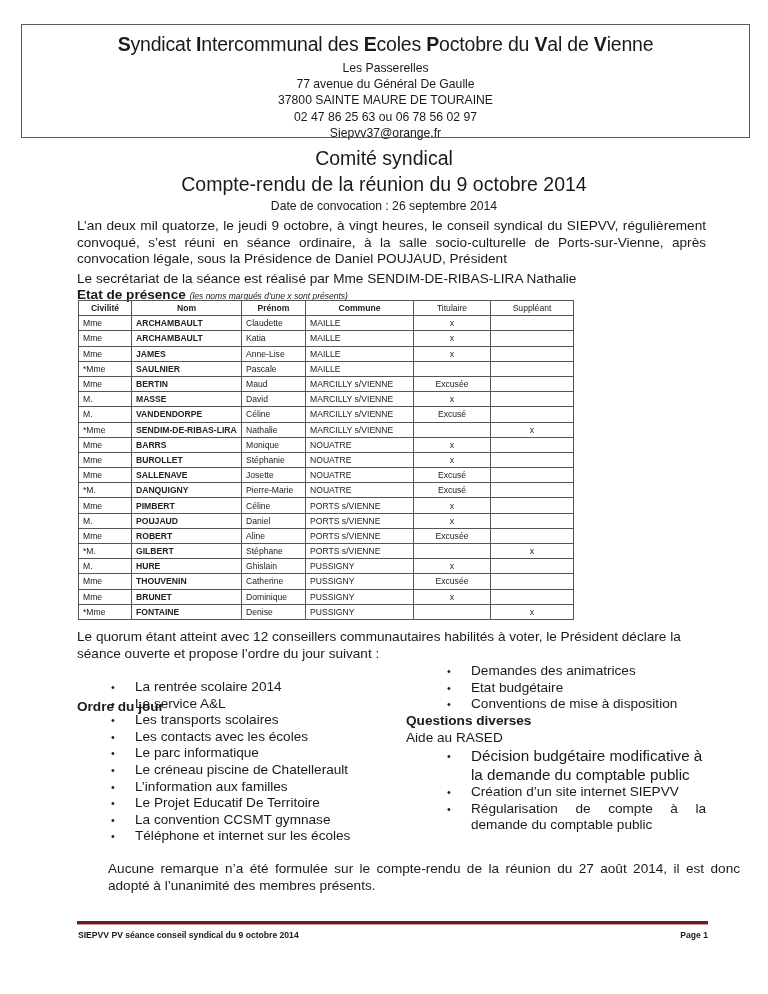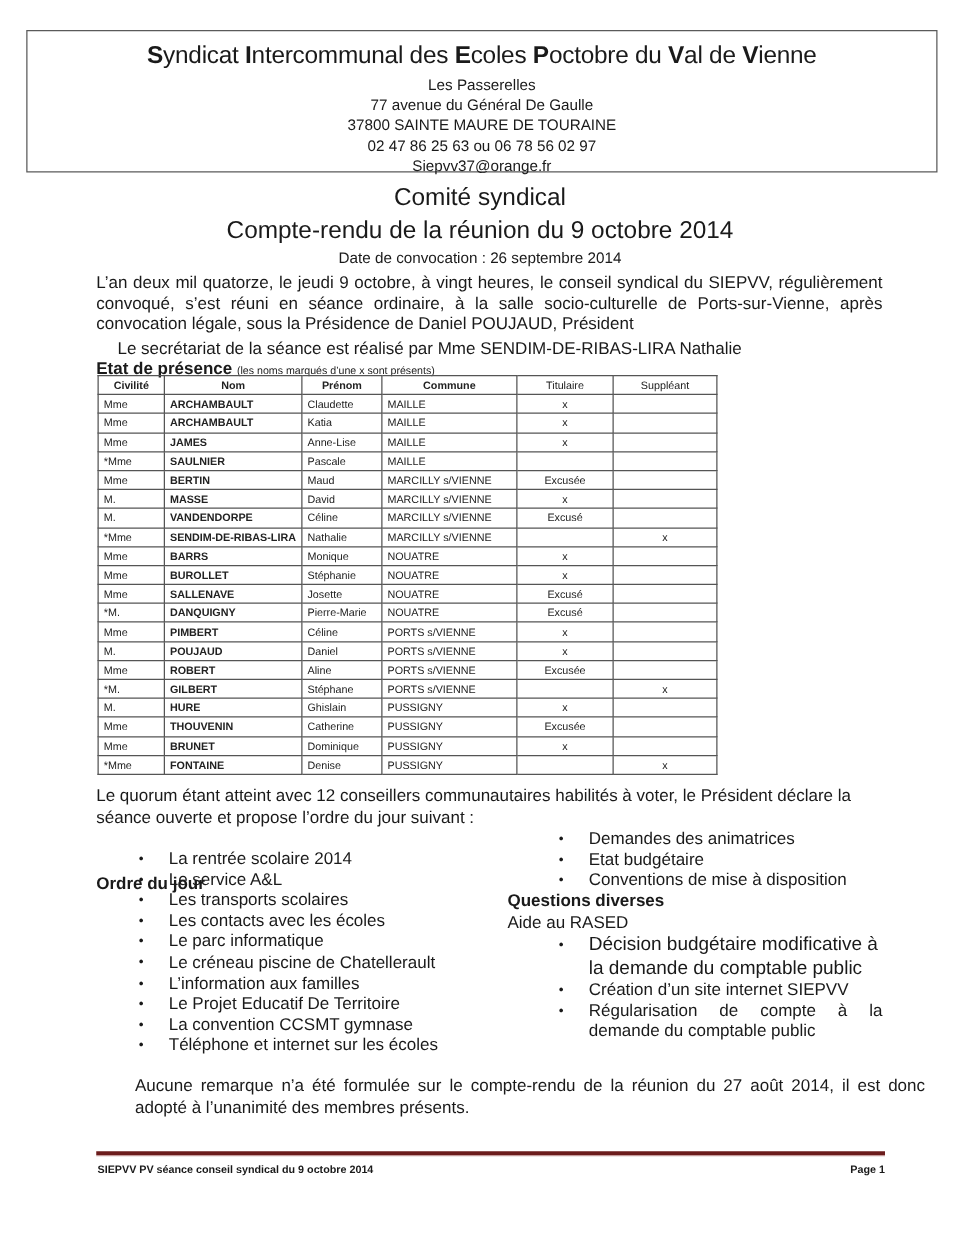--- a/index.html
+++ b/index.html
@@ -14,23 +14,23 @@
   .hdr-title { margin-top: 8px; font-size: 19.5px; letter-spacing: -0.2px; }
   .hdr-title b { font-weight: bold; }
   .hdr-line { font-size: 12.2px; line-height: 16.2px; }
   .hdr-lines { margin-top: 4px; }
 
   .title1 { position: absolute; left: 0; width: 768px; top: 147px; text-align: center; font-size: 19.5px; }
   .title2 { position: absolute; left: 0; width: 768px; top: 173px; text-align: center; font-size: 19.5px; }
   .convoc { position: absolute; left: 0; width: 768px; top: 199px; text-align: center; font-size: 12.2px; }
 
   .intro { position: absolute; left: 77px; width: 629px; top: 218px; font-size: 13.6px; line-height: 16.7px; text-align: justify; }
-  .secr { position: absolute; left: 77px; top: 271px; font-size: 13.6px; margin-left: 17px; }
+  .secr { position: absolute; left: 77px; top: 271px; font-size: 13.6px; }
   .etat { position: absolute; left: 77px; top: 287px; font-size: 13.6px; font-weight: bold; }
-  .etat small { font-size: 8.5px; font-weight: normal; }
+  .etat small { font-size: 8.5px; font-weight: normal; font-style: italic; }
 
   table.pres {
     position: absolute; left: 78px; top: 300px; border-collapse: collapse;
     font-size: 8.6px; color: #222;
   }
   table.pres th, table.pres td {
     border: 1px solid #555; height: 15.2px; padding: 0 4px; box-sizing: border-box;
   }
   table.pres th { font-weight: bold; text-align: center; }
   table.pres th.light { font-weight: normal; }

